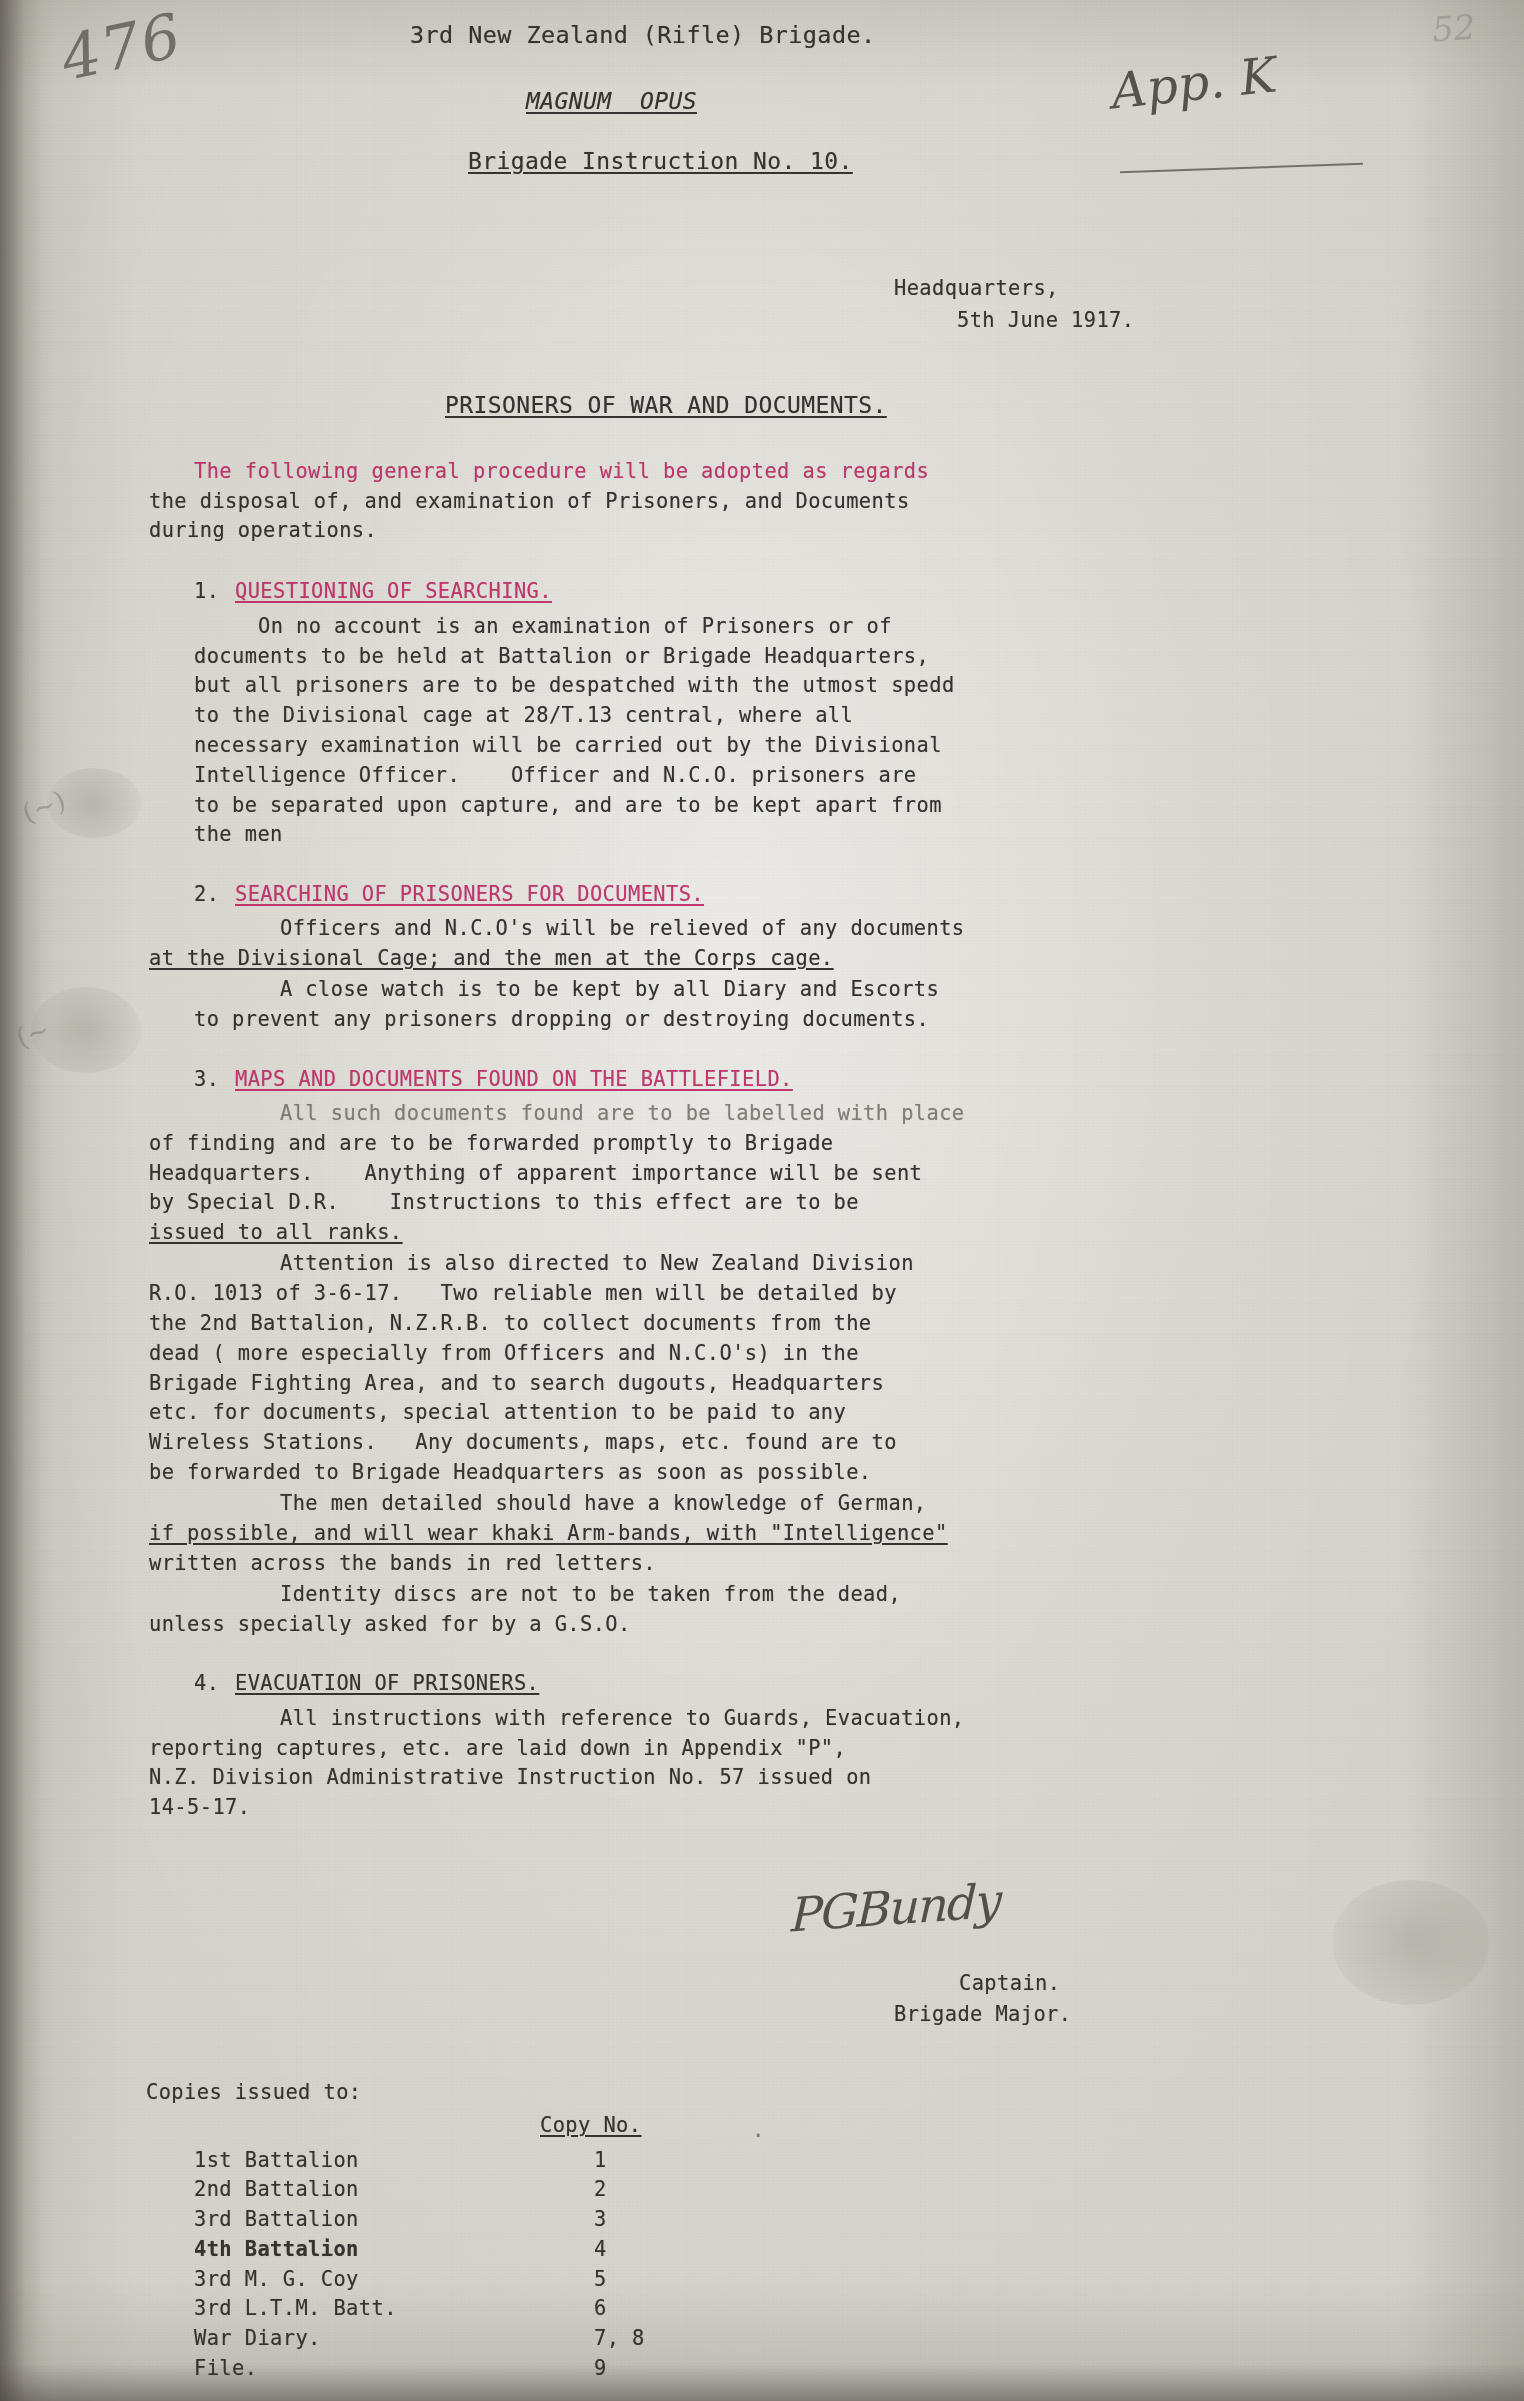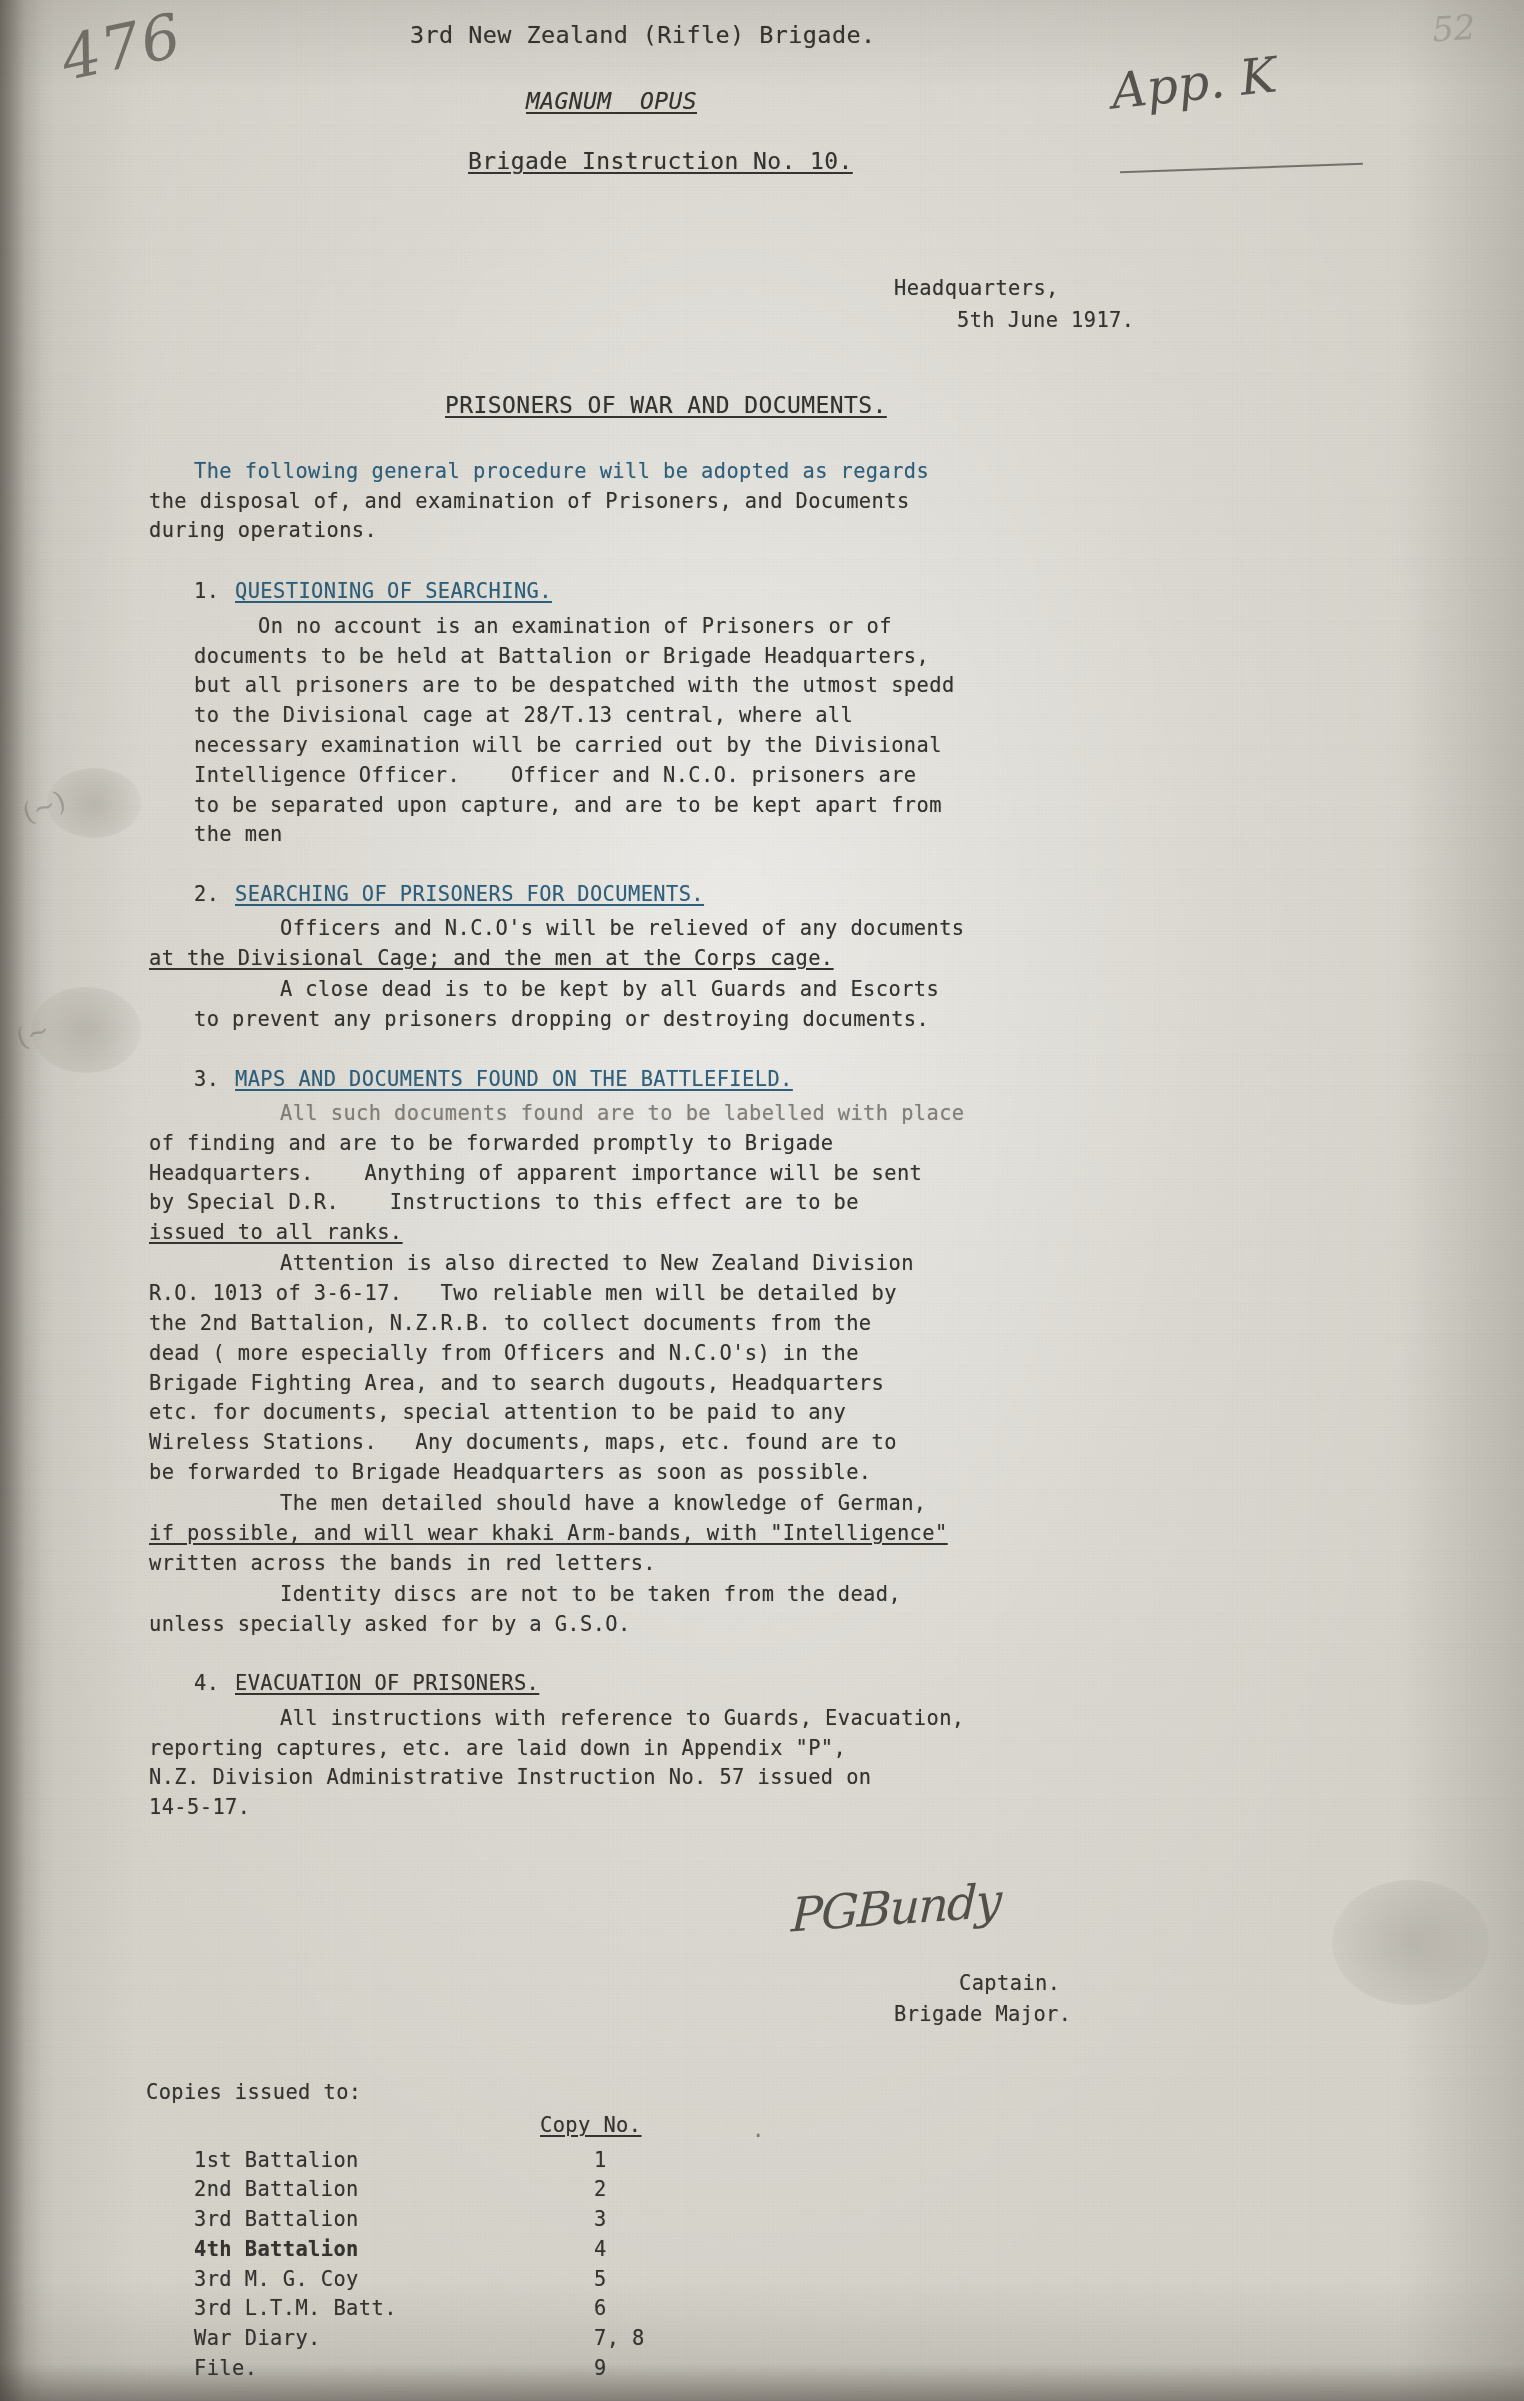--- a/index.html
+++ b/index.html
@@ -56,21 +56,21 @@
   .t {
     position: absolute;
     white-space: pre;
     font-family: "DejaVu Sans Mono", monospace;
     letter-spacing: 0.4px;
     color: #35332f;
     text-shadow: 0 0 0.8px rgba(60,58,54,0.45);
   }
   .typed { font-size: 20.4px; line-height: 30px; }
   .u { text-decoration: underline; text-underline-offset: 3.1px; }
-  .faded { color: #0c4a6e; opacity: 0.85; }
+  .faded { color: #be185d; opacity: 0.85; }
   .fainter { color: #6a665f; opacity: 0.8; }
 
   
   .hand {
     position: absolute;
     font-family: "DejaVu Serif", serif;
     font-style: italic;
     color: #4a4742;
     opacity: 0.8;
   }
@@ -168,21 +168,21 @@
     <div class="t typed" style="left:194px; top:700px;">to the Divisional cage at 28/T.13 central, where all</div>
     <div class="t typed" style="left:194px; top:730px;">necessary examination will be carried out by the Divisional</div>
     <div class="t typed" style="left:194px; top:760px;">Intelligence Officer.    Officer and N.C.O. prisoners are</div>
     <div class="t typed" style="left:194px; top:790px;">to be separated upon capture, and are to be kept apart from</div>
     <div class="t typed" style="left:194px; top:819px;">the men</div>
 
     <div class="t typed" style="left:194px; top:879px;">2.</div>
     <div class="t typed u faded" style="left:235px; top:879px;">SEARCHING OF PRISONERS FOR DOCUMENTS.</div>
     <div class="t typed" style="left:280px; top:913px;">Officers and N.C.O's will be relieved of any documents</div>
     <div class="t typed u" style="left:149px; top:943px;">at the Divisional Cage; and the men at the Corps cage.</div>
-    <div class="t typed" style="left:280px; top:974px;">A close dead is to be kept by all Guards and Escorts</div>
+    <div class="t typed" style="left:280px; top:974px;">A close watch is to be kept by all Diary and Escorts</div>
     <div class="t typed" style="left:194px; top:1004px;">to prevent any prisoners dropping or destroying documents.</div>
 
     <div class="t typed" style="left:194px; top:1064px;">3.</div>
     <div class="t typed u faded" style="left:235px; top:1064px;">MAPS AND DOCUMENTS FOUND ON THE BATTLEFIELD.</div>
     <div class="t typed fainter" style="left:280px; top:1098px;">All such documents found are to be labelled with place</div>
     <div class="t typed" style="left:149px; top:1128px;">of finding and are to be forwarded promptly to Brigade</div>
     <div class="t typed" style="left:149px; top:1158px;">Headquarters.    Anything of apparent importance will be sent</div>
     <div class="t typed" style="left:149px; top:1187px;">by Special D.R.    Instructions to this effect are to be</div>
     <div class="t typed u" style="left:149px; top:1217px;text-align:center;">issued to all ranks.</div>
     <div class="t typed" style="left:280px; top:1248px;">Attention is also directed to New Zealand Division</div>

